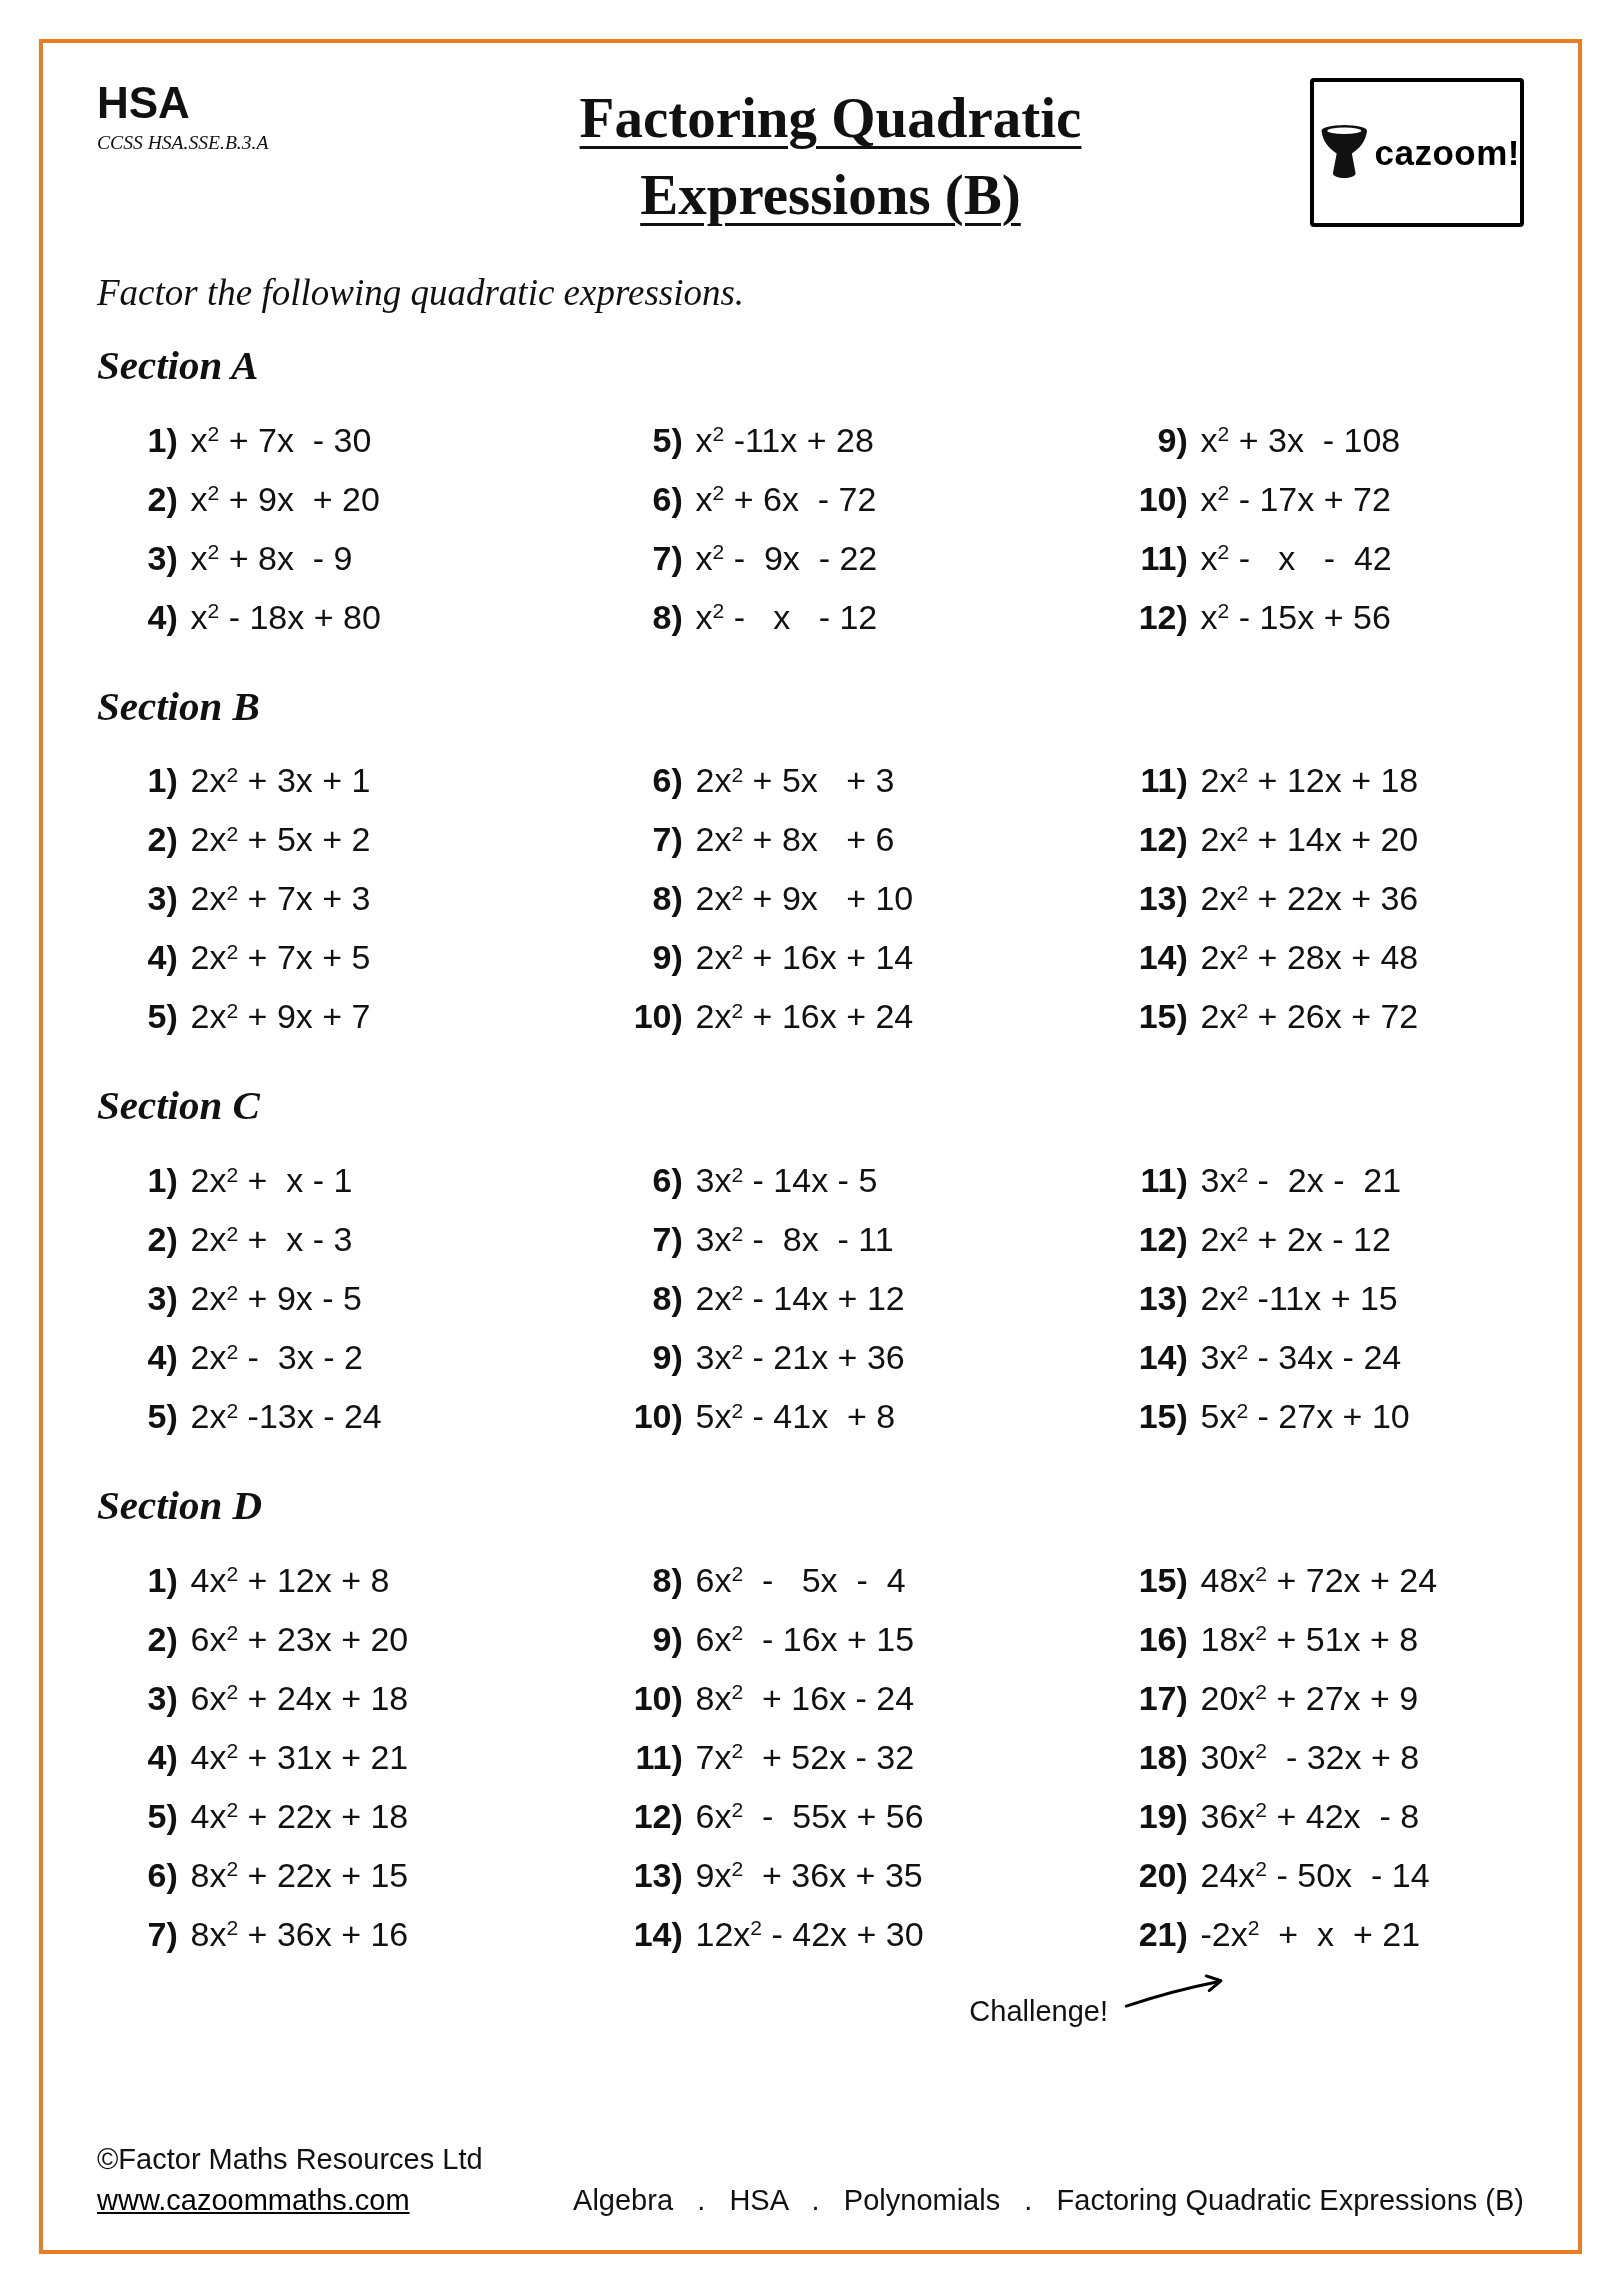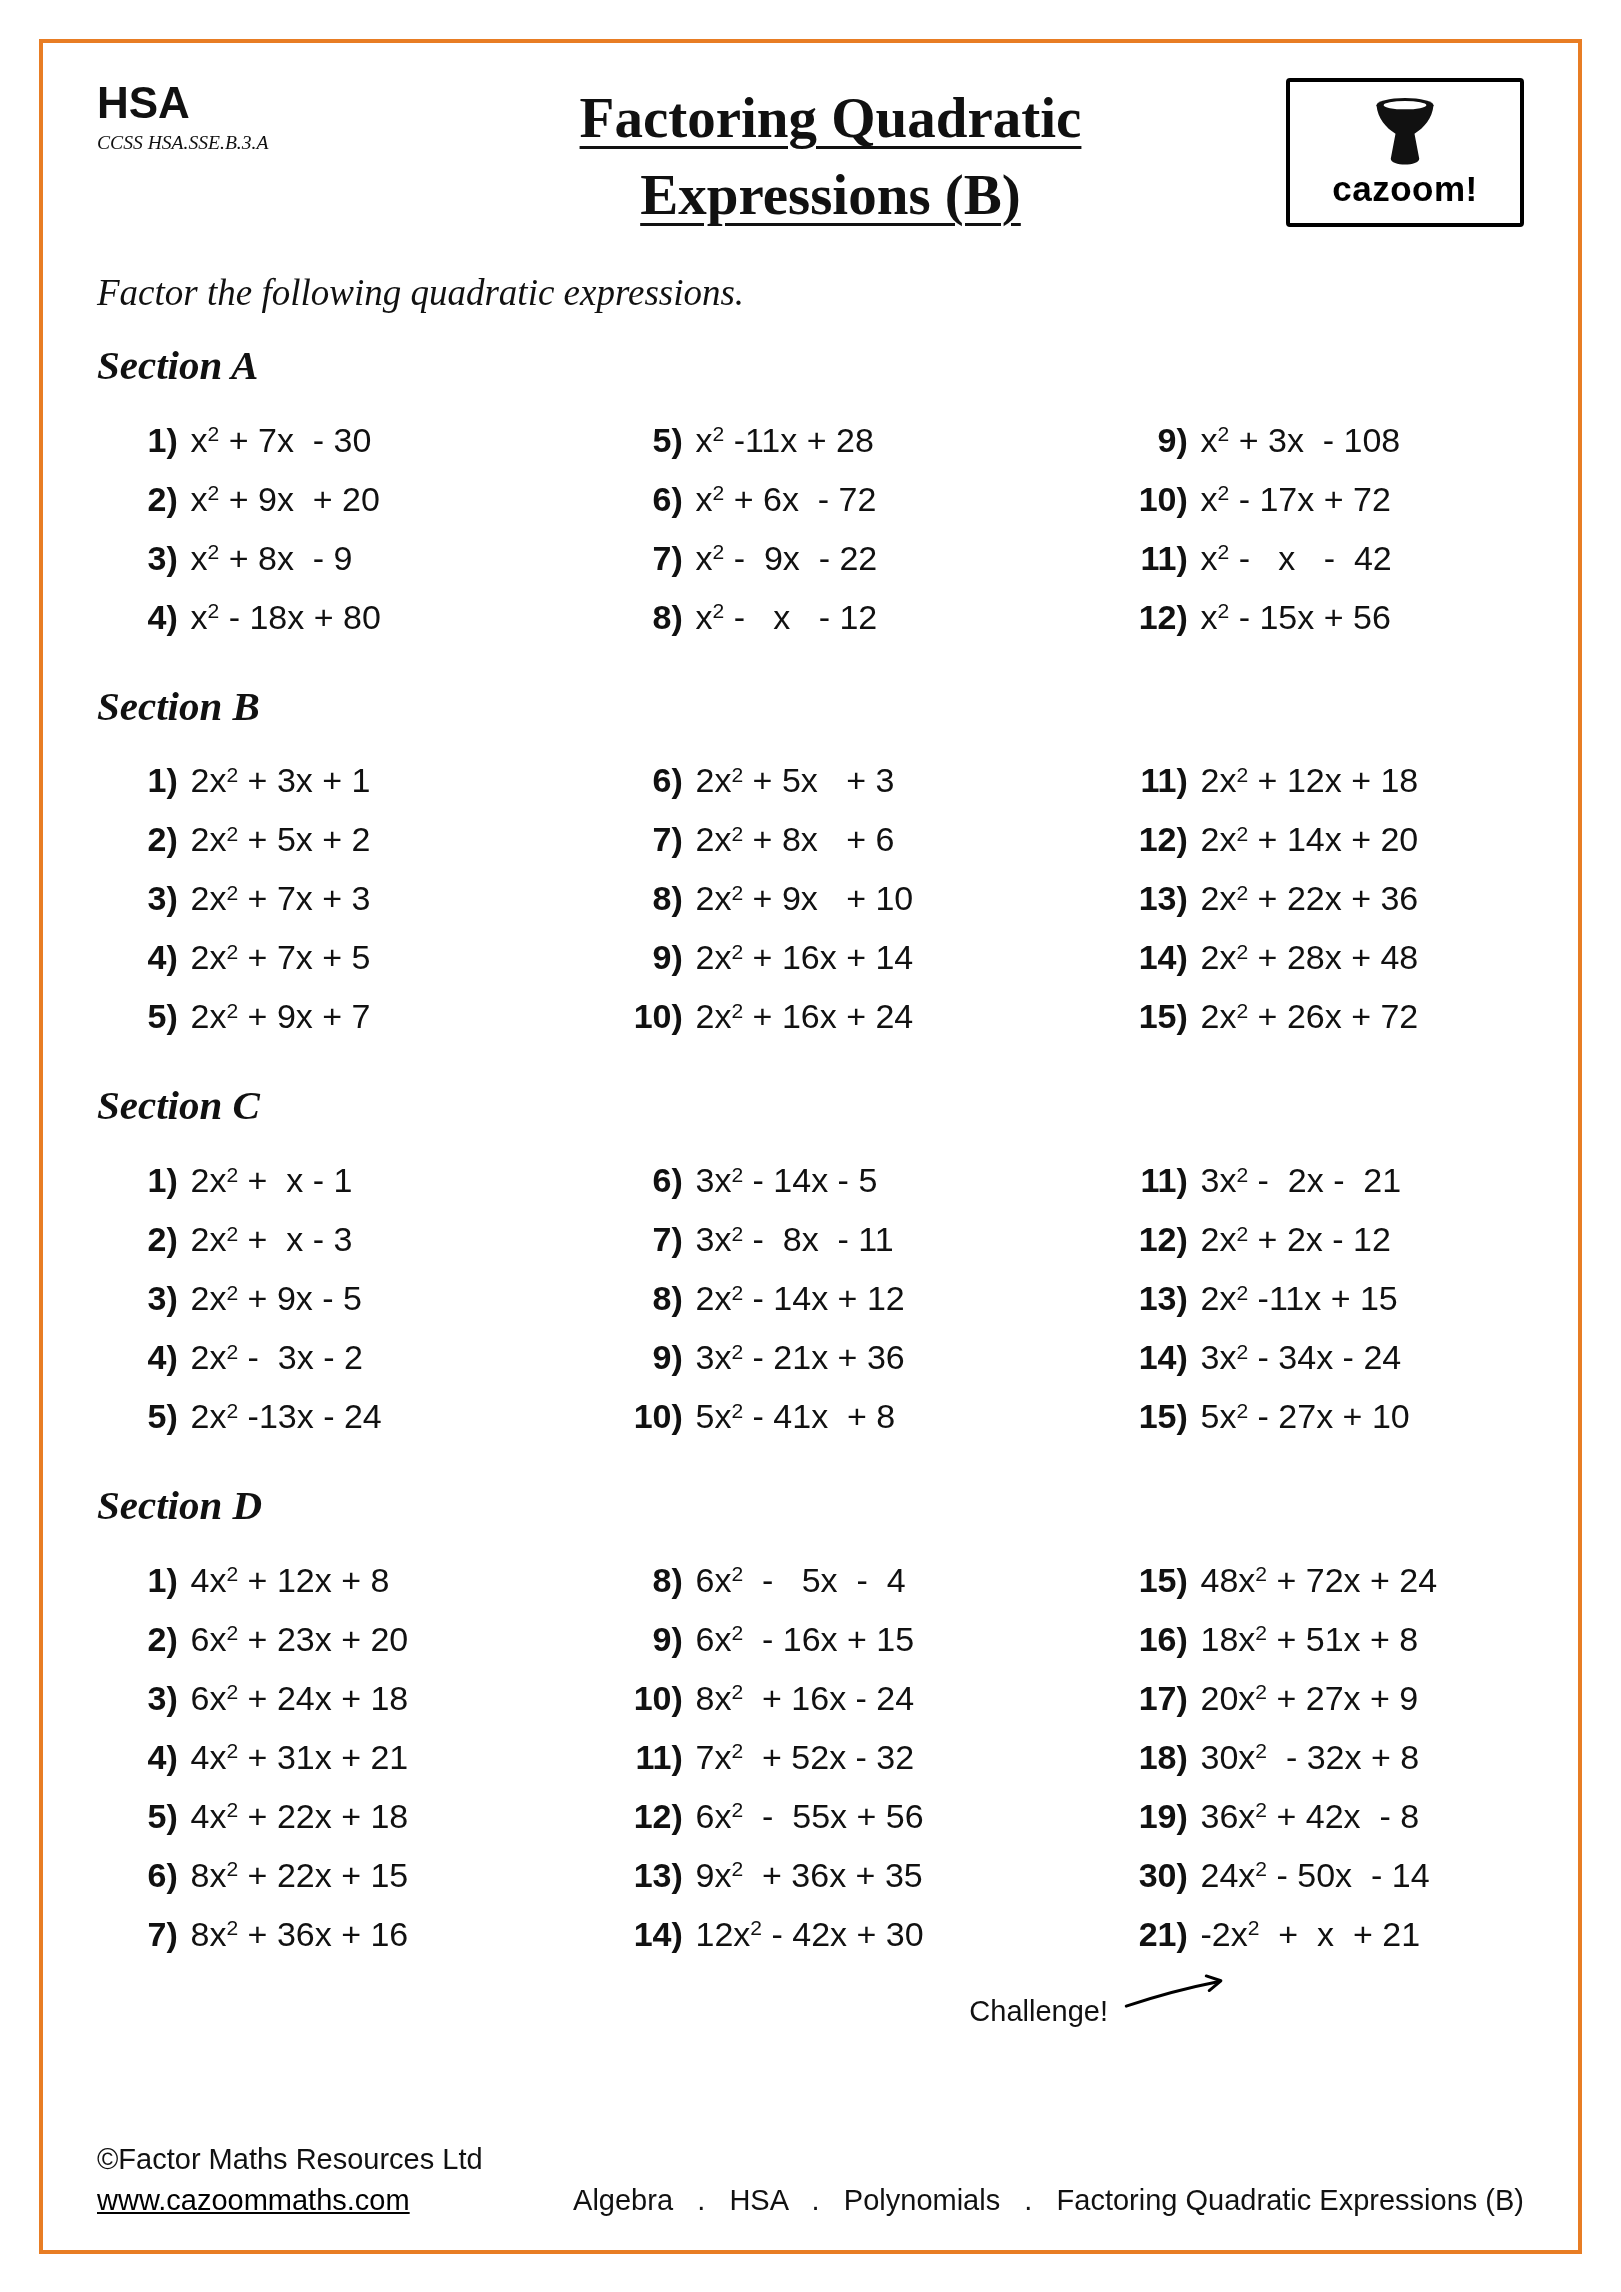--- a/index.html
+++ b/index.html
@@ -16,22 +16,22 @@
     display:flex; flex-direction:column;
     background:#fff;
   }
   
   .header { display:grid; grid-template-columns:265px 1fr 225px; align-items:start; }
   .code { font-family:Liberation Sans, sans-serif; font-weight:bold; font-size:44px; }
   .ccss { font-family:"Liberation Serif", serif; font-style:italic; font-size:19.6px; margin-top:3.9px; }
   .title { text-align:center; font-family:"Liberation Serif", serif; font-weight:bold; font-size:57px; line-height:1.35; margin-top:2px; }
   .title-line { display:block; text-decoration:underline; text-decoration-thickness:2.9px; text-underline-offset:8.8px; }
   .logo-box {
-    justify-self:end; width:238px; height:149px; border:4.9px solid #000; border-radius:3.9px;
-    display:flex; flex-direction:column; align-items:center; justify-content:center; gap:0; background:#fff;
+    justify-self:end; width:214px; height:149px; border:4.9px solid #000; border-radius:3.9px;
+    display:flex; flex-direction:row; align-items:center; justify-content:center; gap:0; background:#fff;
   }
   .drum { display:block; }
   .logo-text { font-weight:bold; font-size:35px; letter-spacing:0.5px; color:#000; }
   
   .instruction { text-align:left; font-family:"Liberation Serif", serif; font-style:italic; font-size:37px; margin-top:37px; }
   
   .section { margin-top:35px; }
   .section:first-child { margin-top:27.4px; }
   .section-title { font-family:"Liberation Serif", serif; font-style:italic; font-weight:bold; font-size:41px; }
   .columns { display:flex; margin-top:21.6px; padding-left:11.8px; }
@@ -357,21 +357,21 @@
             </div>
             <div class="problem">
               <span class="pnum">18)</span>
               <span class="pexpr">30x<sup>2</sup>  - 32x + 8</span>
             </div>
             <div class="problem">
               <span class="pnum">19)</span>
               <span class="pexpr">36x<sup>2</sup> + 42x  - 8</span>
             </div>
             <div class="problem">
-              <span class="pnum">30)</span>
+              <span class="pnum">20)</span>
               <span class="pexpr">24x<sup>2</sup> - 50x  - 14</span>
             </div>
             <div class="problem">
               <span class="pnum">21)</span>
               <span class="pexpr">-2x<sup>2</sup>  +  x  + 21</span>
             </div>
           </div>
         </div>
       </section>
     </div>

